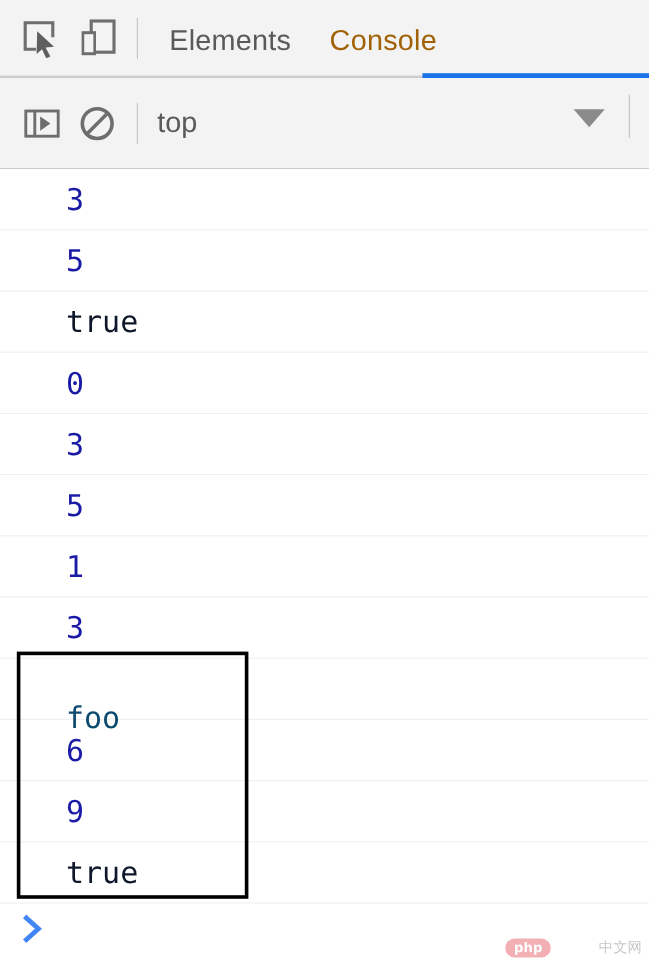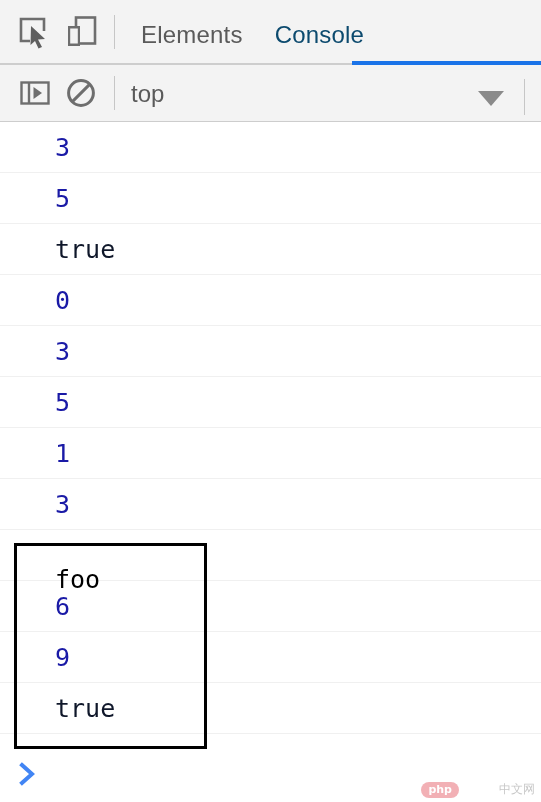--- a/index.html
+++ b/index.html
@@ -50,35 +50,35 @@
   .tab {
     font-size: 24px;
     color: #5a5a5a;
     padding: 4px 16px;
     line-height: 63px;
     height: 58px;
     white-space: nowrap;
     letter-spacing: 0.2px;
   }
   .tab.active {
-    color: #0c4a6e;
+    color: #a16207;
   }
   .tab-underline {
     position: absolute;
     left: 352px;
     right: 0;
     bottom: -2px;
     height: 4px;
     background: #1a73e8;
   }
 
   
   .filterbar {
     position: relative;
-    height: 57px;
+    height: 76px;
     background: #f3f3f3;
     border-bottom: 1px solid #cdcdcd;
     display: flex;
     align-items: center;
     box-sizing: border-box;
   }
   .context-name {
     font-size: 24px;
     color: #5a5a5a;
     margin-left: 6px;
@@ -117,21 +117,21 @@
     align-items: center;
   }
   .row .val {
     font-family: "DejaVu Sans Mono", "Liberation Mono", monospace;
     font-size: 25px;
     margin-left: 55px;
     white-space: pre;
   }
   .val.num    { color: #1a1aa6; }
   .val.bool   { color: #0f172a; }
-  .val.string { color: #000000; margin-top: 48px; }
+  .val.string { color: #0c4a6e; margin-top: 48px; }
 
   
   .annotation-box {
     position: absolute;
     left: 14px;
     top: 543px;
     width: 193px;
     height: 206px;
     border: 3px solid #000000;
     box-sizing: border-box;

